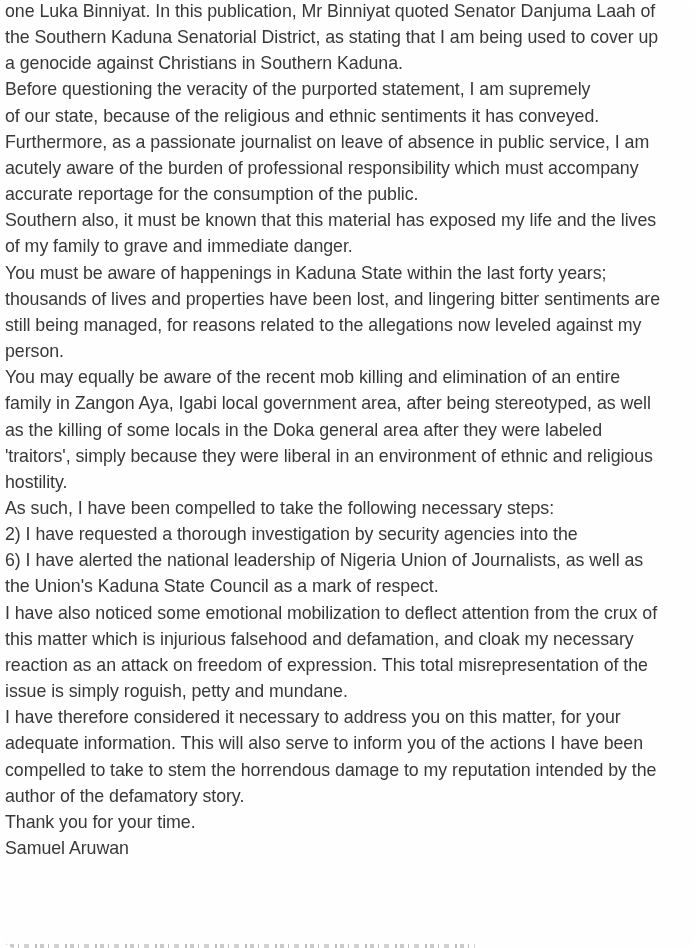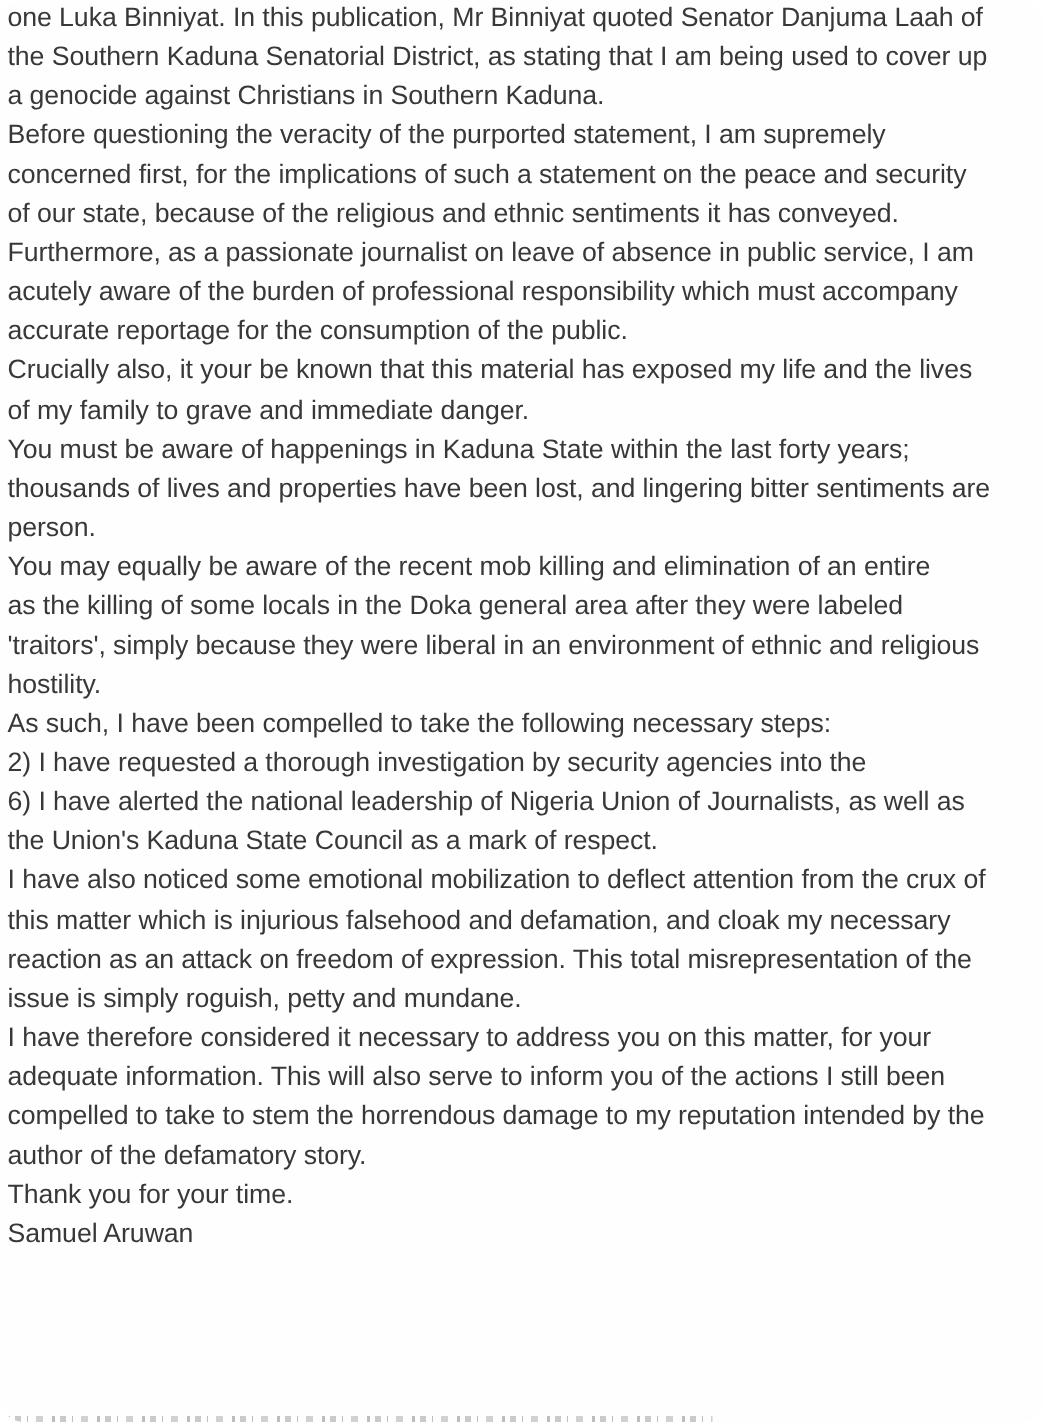--- a/index.html
+++ b/index.html
@@ -48,39 +48,40 @@
 
 <div class="screen">
   <div class="content">
       <div class="paragraph">
         <div class="line">one Luka Binniyat. In this publication, Mr Binniyat quoted Senator Danjuma Laah of</div>
         <div class="line">the Southern Kaduna Senatorial District, as stating that I am being used to cover up</div>
         <div class="line">a genocide against Christians in Southern Kaduna.</div>
       </div>
       <div class="paragraph">
         <div class="line">Before questioning the veracity of the purported statement, I am supremely</div>
-        <div class="line">concerned first, for the implications of such a statement on the peace and security</div>
         <div class="line">of our state, because of the religious and ethnic sentiments it has conveyed.</div>
       </div>
       <div class="paragraph">
         <div class="line">Furthermore, as a passionate journalist on leave of absence in public service, I am</div>
         <div class="line">acutely aware of the burden of professional responsibility which must accompany</div>
         <div class="line">accurate reportage for the consumption of the public.</div>
       </div>
       <div class="paragraph">
-        <div class="line">Crucially also, it your be known that this material has exposed my life and the lives</div>
+        <div class="line">Southern also, it must be known that this material has exposed my life and the lives</div>
         <div class="line">of my family to grave and immediate danger.</div>
       </div>
       <div class="paragraph">
         <div class="line">You must be aware of happenings in Kaduna State within the last forty years;</div>
         <div class="line">thousands of lives and properties have been lost, and lingering bitter sentiments are</div>
+        <div class="line">still being managed, for reasons related to the allegations now leveled against my</div>
         <div class="line">person.</div>
       </div>
       <div class="paragraph">
         <div class="line">You may equally be aware of the recent mob killing and elimination of an entire</div>
+        <div class="line">family in Zangon Aya, Igabi local government area, after being stereotyped, as well</div>
         <div class="line">as the killing of some locals in the Doka general area after they were labeled</div>
         <div class="line">'traitors', simply because they were liberal in an environment of ethnic and religious</div>
         <div class="line">hostility.</div>
       </div>
       <div class="paragraph">
         <div class="line">As such, I have been compelled to take the following necessary steps:</div>
       </div>
       <div class="paragraph">
         <div class="line">2) I have requested a thorough investigation by security agencies into the</div>
       </div>
@@ -89,21 +90,21 @@
         <div class="line">the Union's Kaduna State Council as a mark of respect.</div>
       </div>
       <div class="paragraph">
         <div class="line">I have also noticed some emotional mobilization to deflect attention from the crux of</div>
         <div class="line">this matter which is injurious falsehood and defamation, and cloak my necessary</div>
         <div class="line">reaction as an attack on freedom of expression. This total misrepresentation of the</div>
         <div class="line">issue is simply roguish, petty and mundane.</div>
       </div>
       <div class="paragraph">
         <div class="line">I have therefore considered it necessary to address you on this matter, for your</div>
-        <div class="line">adequate information. This will also serve to inform you of the actions I still been</div>
+        <div class="line">adequate information. This will also serve to inform you of the actions I have been</div>
         <div class="line">compelled to take to stem the horrendous damage to my reputation intended by the</div>
         <div class="line">author of the defamatory story.</div>
       </div>
       <div class="paragraph">
         <div class="line">Thank you for your time.</div>
       </div>
       <div class="paragraph">
         <div class="line">Samuel Aruwan</div>
       </div>
     </div>

